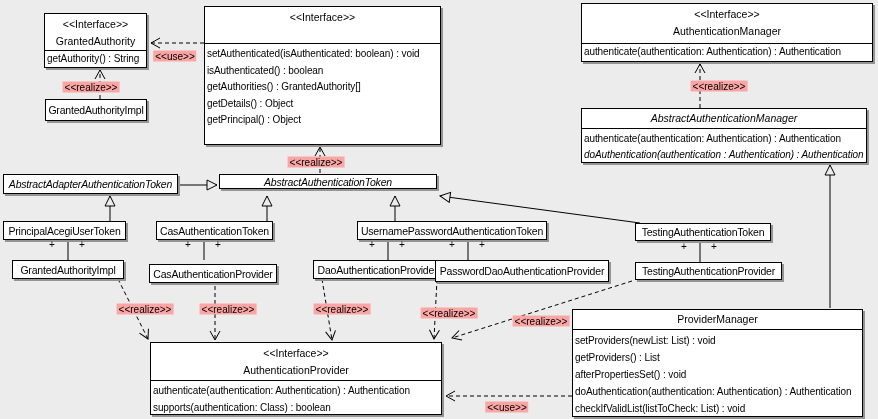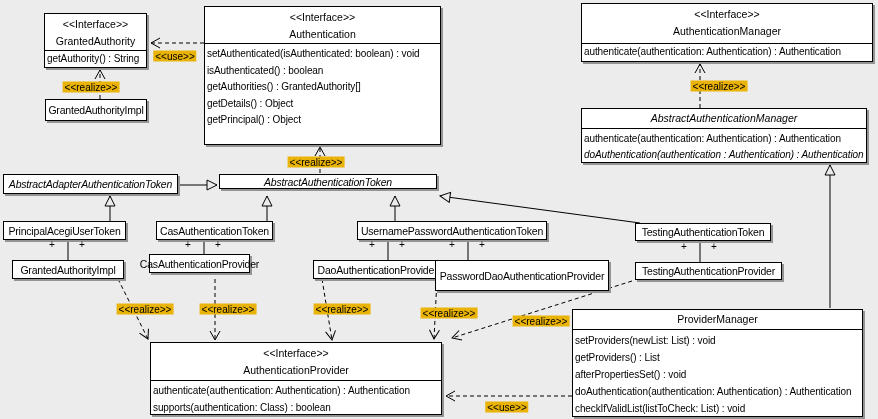--- a/index.html
+++ b/index.html
@@ -9,21 +9,21 @@
   .uml-box{position:absolute;background:#fff;border:1px solid #000;box-shadow:2px 2px 0 #949494;box-sizing:border-box;}
   .title{text-align:center;overflow:hidden;}
   .title.sep{border-bottom:1px solid #000;}
   .stereo,.cname{font-size:10.5px;line-height:17px;white-space:nowrap;}
   .title.pad{padding-top:2px;}
   .single{display:flex;align-items:center;justify-content:center;font-size:10.5px;
           white-space:nowrap;letter-spacing:-0.2px;height:100%;}
   .methods{overflow:hidden;padding:2px 0 0 2px;}
   .methods div{font-size:10px;white-space:nowrap;letter-spacing:-0.1px;}
   .it{font-style:italic;}
-  .edge-label{position:absolute;font-size:10px;white-space:nowrap;background:#eab308;
+  .edge-label{position:absolute;font-size:10px;white-space:nowrap;background:#fca5a5;
               padding:0 2px;transform:translate(-50%,-50%);z-index:5;}
   .plus{position:absolute;font-size:10px;transform:translate(-50%,-50%);z-index:5;}
 </style>
 </head>
 <body>
 
 <div id="canvas">
 
   <svg id="edges" xmlns="http://www.w3.org/2000/svg">
     <defs>
@@ -70,21 +70,20 @@
     </div>
   </div>
 
   <div class="uml-box" style="left:45px;top:99px;width:102px;height:22px">
     <div class="single">GrantedAuthorityImpl</div>
   </div>
 
   <div class="uml-box" style="left:204px;top:6px;width:237px;height:139px">
     <div class="title sep pad" style="height:34px">
       <div class="stereo">&lt;&lt;Interface&gt;&gt;</div>
-      <div class="cname">Authentication</div>
     </div>
     <div class="methods" style="line-height:16.6px">
       <div>setAuthenticated(isAuthenticated: boolean) : void</div>
       <div>isAuthenticated() : boolean</div>
       <div>getAuthorities() : GrantedAuthority[]</div>
       <div>getDetails() : Object</div>
       <div>getPrincipal() : Object</div>
     </div>
   </div>
 
@@ -129,29 +128,29 @@
   </div>
 
   <div class="uml-box" style="left:357px;top:221px;width:190px;height:19px">
     <div class="single">UsernamePasswordAuthenticationToken</div>
   </div>
 
   <div class="uml-box" style="left:12px;top:260px;width:112px;height:19px">
     <div class="single">GrantedAuthorityImpl</div>
   </div>
 
-  <div class="uml-box" style="left:149px;top:254px;width:101px;height:19px">
+  <div class="uml-box" style="left:149px;top:264px;width:128px;height:19px">
     <div class="single">CasAuthenticationProvider</div>
   </div>
 
   <div class="uml-box" style="left:313px;top:260px;width:129px;height:19px">
     <div class="single">DaoAuthenticationProvider</div>
   </div>
 
-  <div class="uml-box" style="left:435px;top:260px;width:174px;height:31px">
+  <div class="uml-box" style="left:435px;top:260px;width:174px;height:22px">
     <div class="single">PasswordDaoAuthenticationProvider</div>
   </div>
 
   <div class="uml-box" style="left:635px;top:262px;width:147px;height:18px">
     <div class="single">TestingAuthenticationProvider</div>
   </div>
 
   <div class="uml-box" style="left:150px;top:342px;width:292px;height:73px">
     <div class="title sep pad" style="height:35px">
       <div class="stereo">&lt;&lt;Interface&gt;&gt;</div>

